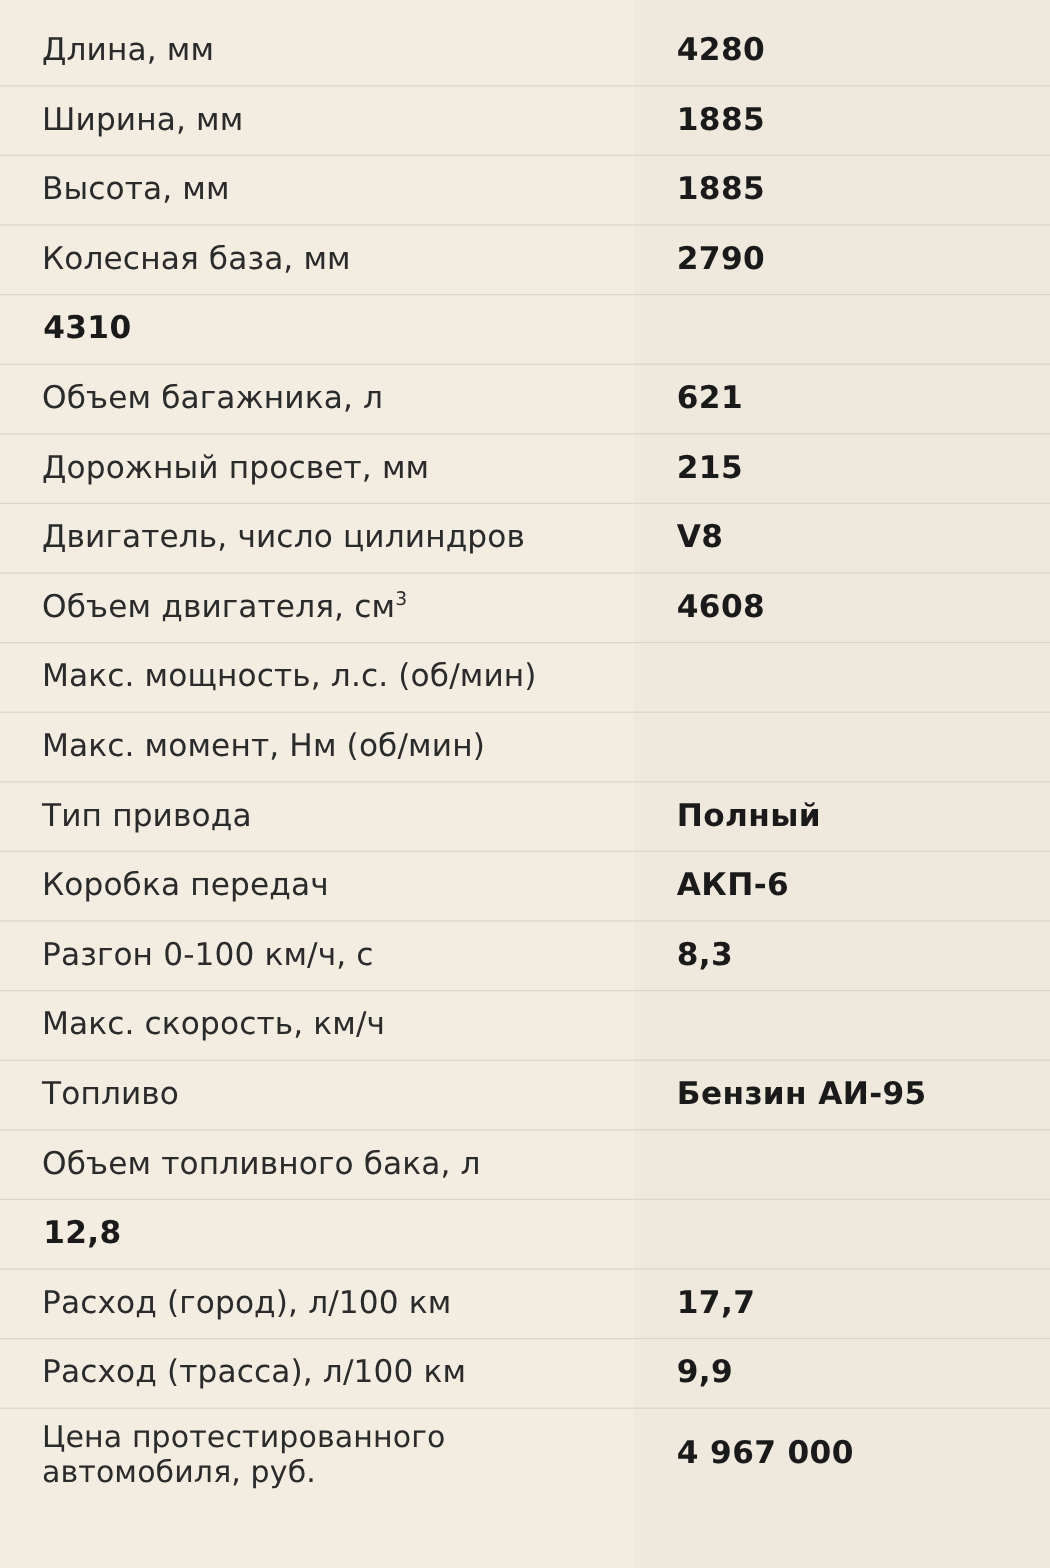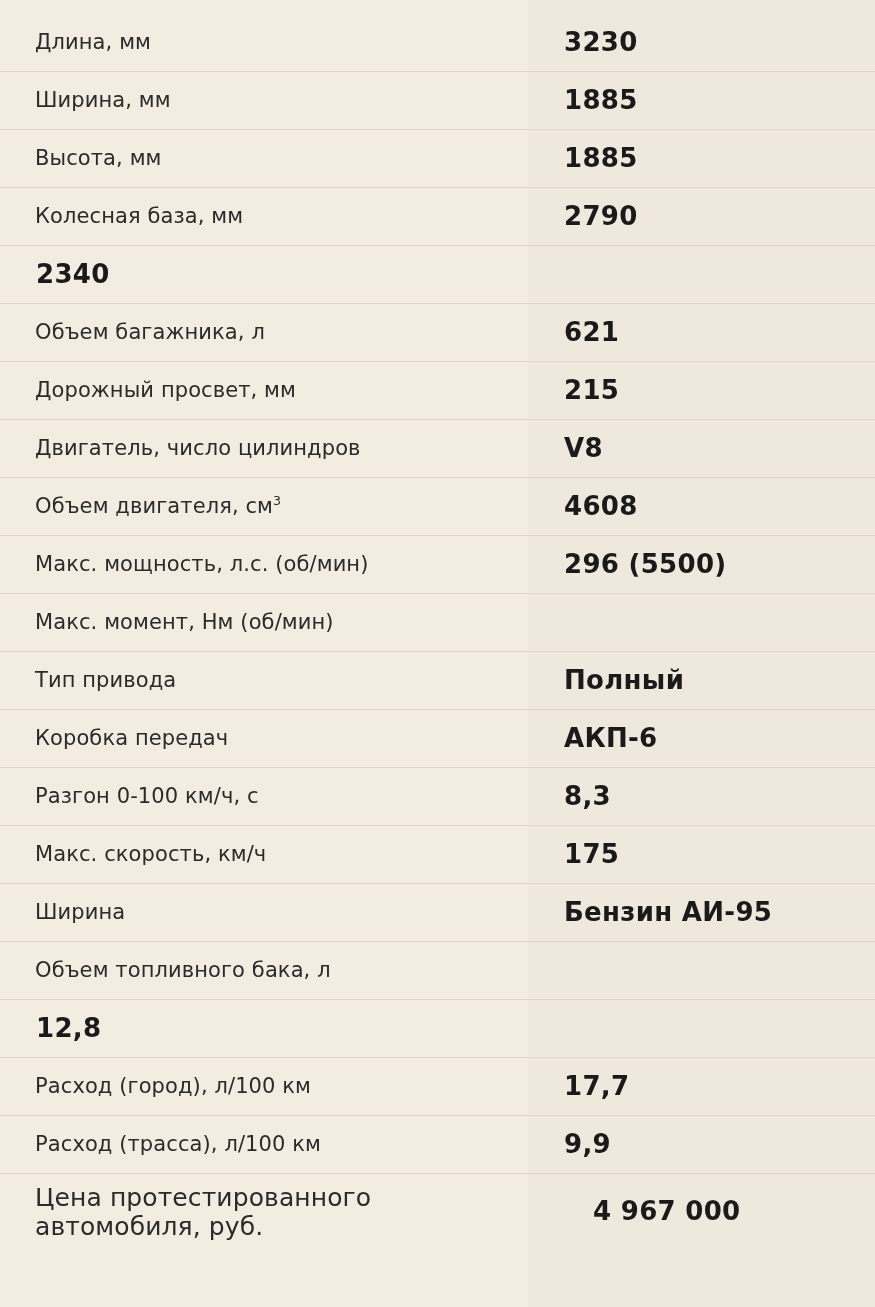--- a/index.html
+++ b/index.html
@@ -48,28 +48,27 @@
     align-items: center;
     box-sizing: border-box;
     height: 58px;
     border-bottom: 1px solid #ddd5c6;
   }
   .spec-row:last-child {
     border-bottom: none;
   }
   .spec-row.tall {
     height: 76px;
-    gap: 29px;
   }
   .spec-label {
     width: 528px;
     box-sizing: border-box;
     padding-left: 35px;
     padding-right: 12px;
-    font-size: 21px;
+    font-size: 26px;
     color: #2b2b2b;
     line-height: 1.15;
     letter-spacing: 0.1px;
   }
   .spec-value {
     flex: 1;
     box-sizing: border-box;
     padding-left: 36px;
     padding-right: 12px;
     font-size: 26px;
@@ -92,40 +91,40 @@
 <body>
 
 <div class="spec-sheet">
   <div class="col-band-left"></div>
   <div class="col-band-right"></div>
 
   <div class="rows">
 
     <div class="spec-row">
       <div class="spec-label">Длина, мм</div>
-      <div class="spec-value">3230</div>
+      <div class="spec-value">4280</div>
     </div>
 
     <div class="spec-row">
       <div class="spec-label">Ширина, мм</div>
       <div class="spec-value">1885</div>
     </div>
 
     <div class="spec-row">
       <div class="spec-label">Высота, мм</div>
       <div class="spec-value">1885</div>
     </div>
 
     <div class="spec-row">
       <div class="spec-label">Колесная база, мм</div>
       <div class="spec-value">2790</div>
     </div>
 
     <div class="spec-row">
-      <div class="spec-value">2340</div>
+      <div class="spec-value">4310</div>
     </div>
 
     <div class="spec-row">
       <div class="spec-label">Объем багажника, л</div>
       <div class="spec-value">621</div>
     </div>
 
     <div class="spec-row">
       <div class="spec-label">Дорожный просвет, мм</div>
       <div class="spec-value">215</div>
@@ -136,21 +135,20 @@
       <div class="spec-value">V8</div>
     </div>
 
     <div class="spec-row">
       <div class="spec-label"><span>Объем двигателя, см</span><sup>3</sup></div>
       <div class="spec-value">4608</div>
     </div>
 
     <div class="spec-row">
       <div class="spec-label">Макс. мощность, л.с. (об/мин)</div>
-      <div class="spec-value">296 (5500)</div>
     </div>
 
     <div class="spec-row">
       <div class="spec-label">Макс. момент, Нм (об/мин)</div>
     </div>
 
     <div class="spec-row">
       <div class="spec-label">Тип привода</div>
       <div class="spec-value">Полный</div>
     </div>
@@ -160,25 +158,24 @@
       <div class="spec-value">АКП-6</div>
     </div>
 
     <div class="spec-row">
       <div class="spec-label">Разгон 0-100 км/ч, с</div>
       <div class="spec-value">8,3</div>
     </div>
 
     <div class="spec-row">
       <div class="spec-label">Макс. скорость, км/ч</div>
-      <div class="spec-value">175</div>
-    </div>
-
-    <div class="spec-row">
-      <div class="spec-label">Ширина</div>
+    </div>
+
+    <div class="spec-row">
+      <div class="spec-label">Топливо</div>
       <div class="spec-value">Бензин АИ-95</div>
     </div>
 
     <div class="spec-row">
       <div class="spec-label">Объем топливного бака, л</div>
     </div>
 
     <div class="spec-row">
       <div class="spec-value">12,8</div>
     </div>

